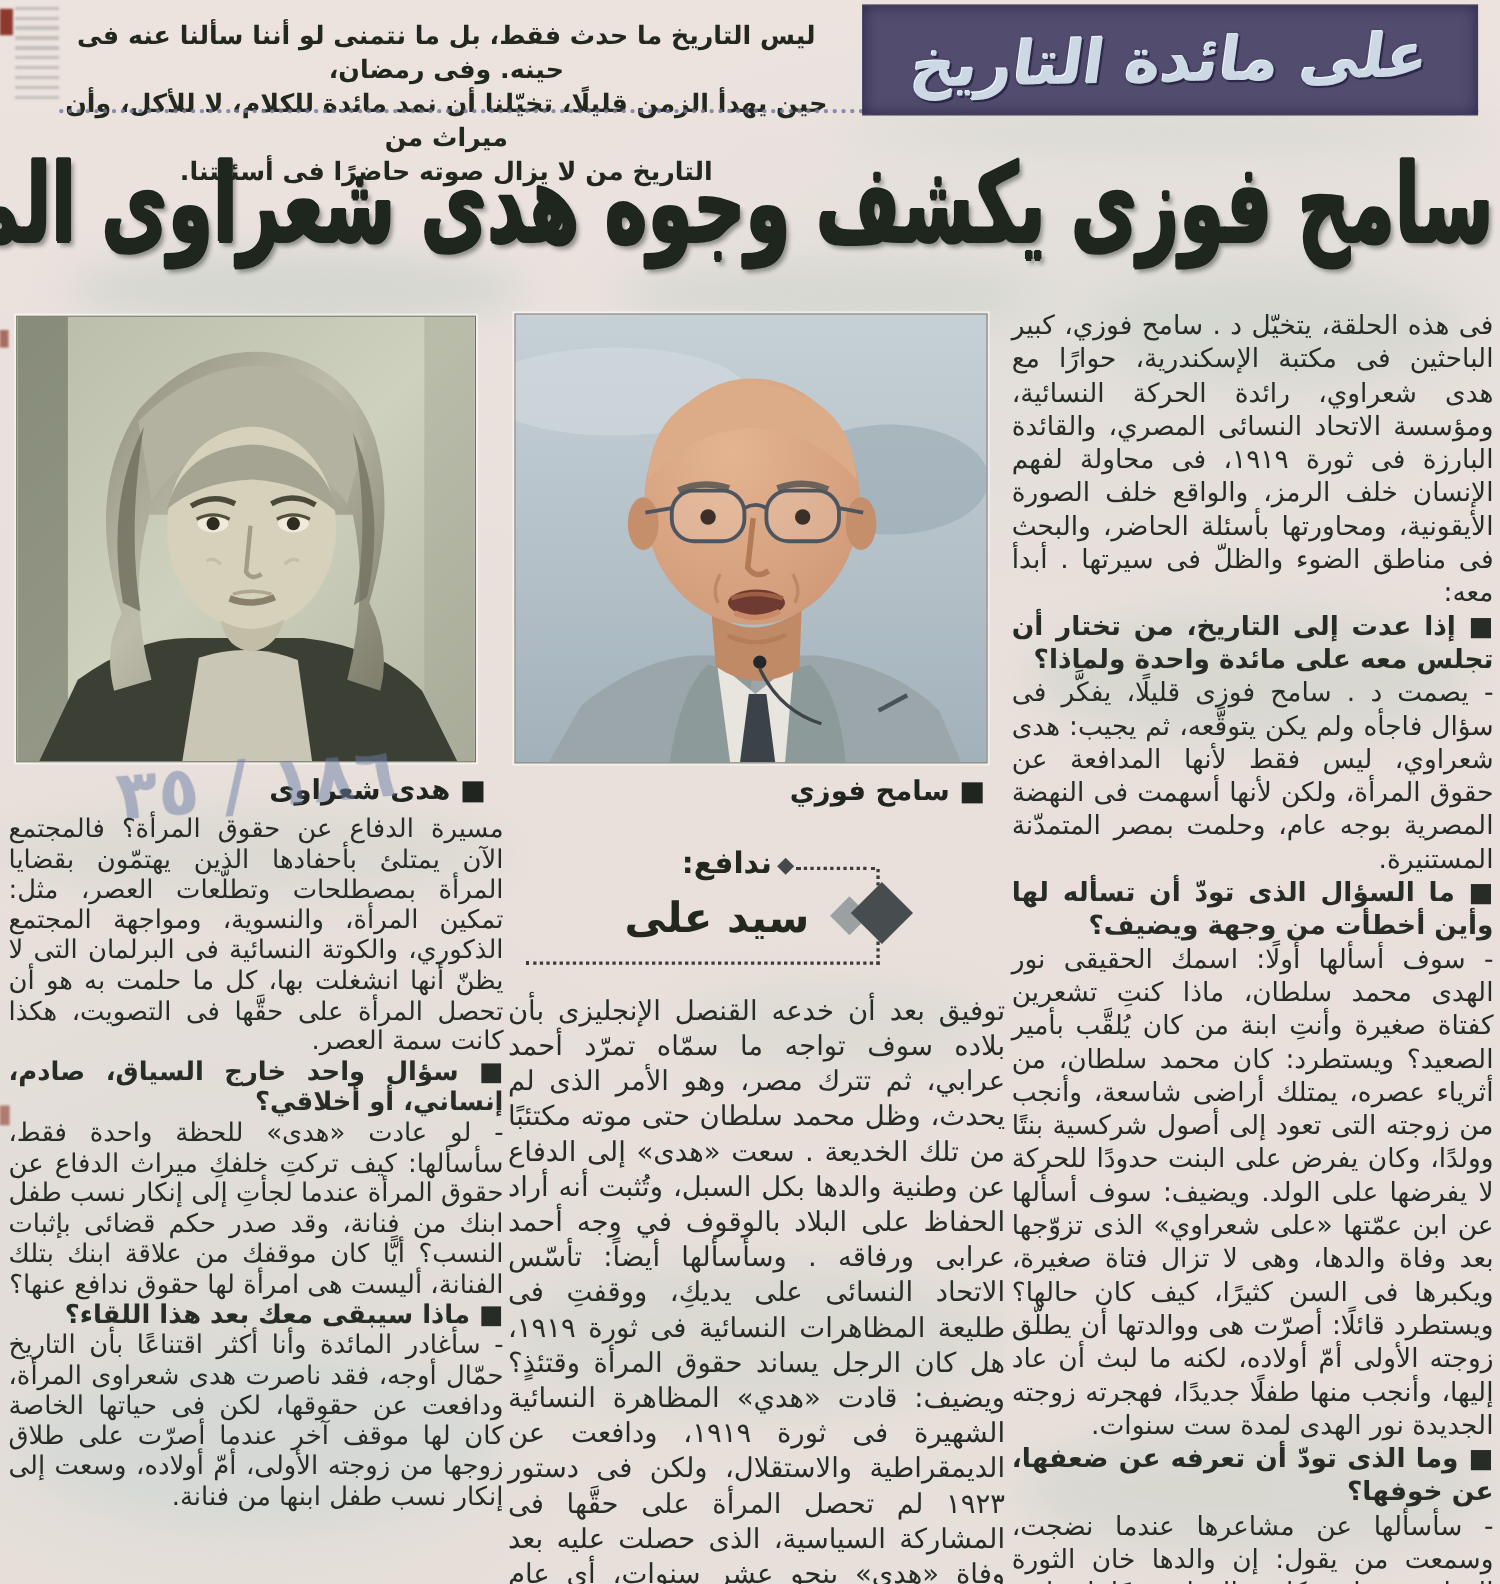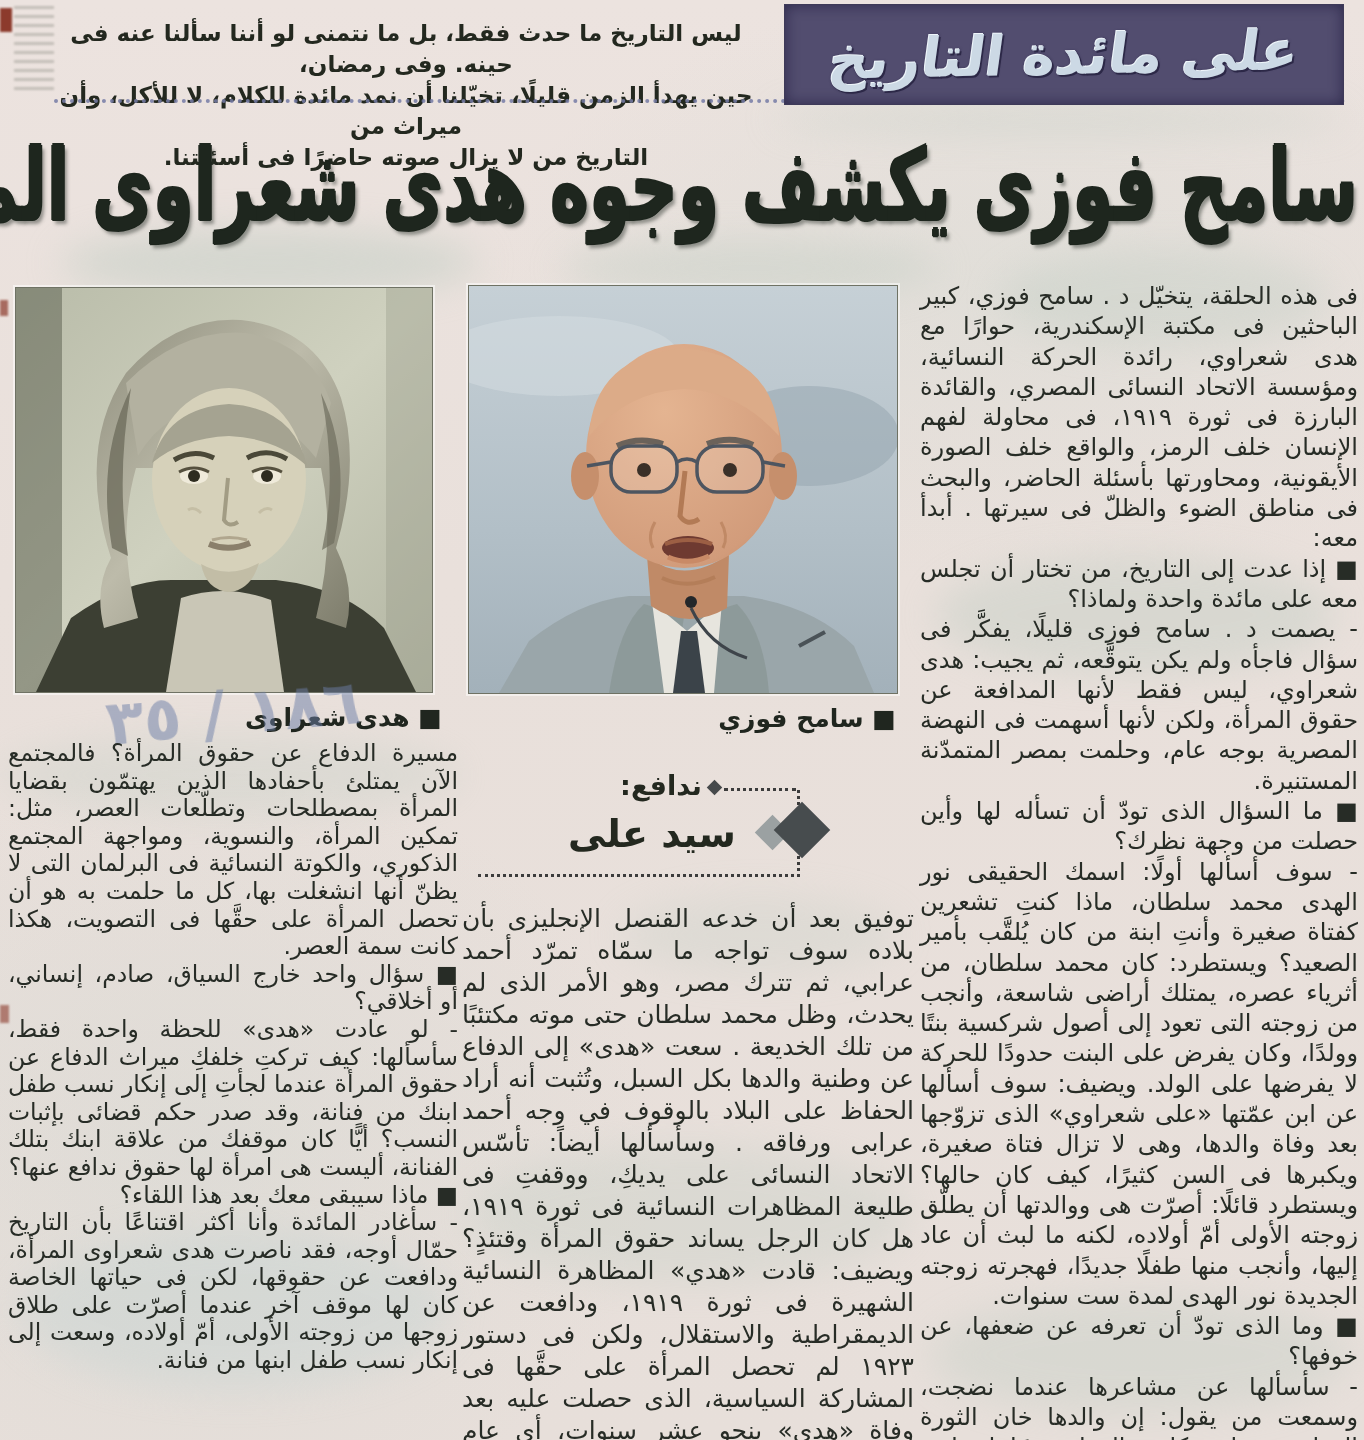--- a/index.html
+++ b/index.html
@@ -59,21 +59,21 @@
          transform:rotate(45deg);}
   .byline-name{position:absolute;right:64px;top:42px;font-size:38px;font-weight:bold;color:#23281f;
          white-space:nowrap;text-align:right;}
 
   
   .col{position:absolute;}
   #col-right{left:920px;top:281px;width:438px;font-size:24px;line-height:30.3px;}
   #col-middle{left:462px;top:903px;width:452px;font-size:25px;line-height:32px;}
   #col-left{left:8px;top:740px;width:450px;font-size:23.5px;line-height:27.6px;}
   .p{margin:0;text-align:justify;}
-  .p.q{font-weight:normal;}
+  .p.q{font-weight:bold;}
 
   
   .edge-marks{position:absolute;left:14px;top:6px;width:40px;height:88px;opacity:.30;
      background:repeating-linear-gradient(180deg,#6a6d62 0 3px,transparent 3px 9px);
      filter:blur(1px);}
   .red-mark{position:absolute;background:#8c3a2c;filter:blur(1px);}
 </style>
 </head>
 <body>
 
@@ -228,21 +228,21 @@
     <div class="byline-label">ندافع:</div>
     <div class="diamond-light"></div>
     <div class="diamond-dark"></div>
     <div class="byline-name">سيد على</div>
   </div>
 
   <div class="col" id="col-right">
     <p class="p">فى هذه الحلقة، يتخيّل د . سامح فوزي، كبير الباحثين فى مكتبة الإسكندرية، حوارًا مع هدى شعراوي، رائدة الحركة النسائية، ومؤسسة الاتحاد النسائى المصري، والقائدة البارزة فى ثورة ١٩١٩، فى محاولة لفهم الإنسان خلف الرمز، والواقع خلف الصورة الأيقونية، ومحاورتها بأسئلة الحاضر، والبحث فى مناطق الضوء والظلّ فى سيرتها . أبدأ معه:</p>
     <p class="p q">■ إذا عدت إلى التاريخ، من تختار أن تجلس معه على مائدة واحدة ولماذا؟</p>
     <p class="p">- يصمت د . سامح فوزى قليلًا، يفكَّر فى سؤال فاجأه ولم يكن يتوقَّعه، ثم يجيب: هدى شعراوي، ليس فقط لأنها المدافعة عن حقوق المرأة، ولكن لأنها أسهمت فى النهضة المصرية بوجه عام، وحلمت بمصر المتمدّنة المستنيرة.</p>
-    <p class="p q">■ ما السؤال الذى تودّ أن تسأله لها وأين حصلت من وجهة نظرك؟</p>
+    <p class="p q">■ ما السؤال الذى تودّ أن تسأله لها وأين أخطأت من وجهة ويضيف؟</p>
     <p class="p">- سوف أسألها أولًا: اسمك الحقيقى نور الهدى محمد سلطان، ماذا كنتِ تشعرين كفتاة صغيرة وأنتِ ابنة من كان يُلقَّب بأمير الصعيد؟ ويستطرد: كان محمد سلطان، من أثرياء عصره، يمتلك أراضى شاسعة، وأنجب من زوجته التى تعود إلى أصول شركسية بنتًا وولدًا، وكان يفرض على البنت حدودًا للحركة لا يفرضها على الولد. ويضيف: سوف أسألها عن ابن عمّتها «على شعراوي» الذى تزوّجها بعد وفاة والدها، وهى لا تزال فتاة صغيرة، ويكبرها فى السن كثيرًا، كيف كان حالها؟ ويستطرد قائلًا: أصرّت هى ووالدتها أن يطلّق زوجته الأولى أمّ أولاده، لكنه ما لبث أن عاد إليها، وأنجب منها طفلًا جديدًا، فهجرته زوجته الجديدة نور الهدى لمدة ست سنوات.</p>
     <p class="p q">■ وما الذى تودّ أن تعرفه عن ضعفها، عن خوفها؟</p>
     <p class="p">- سأسألها عن مشاعرها عندما نضجت، وسمعت من يقول: إن والدها خان الثورة العرابية، ويتابع: كان والدها رئيسًا لمجلس شورى النواب، وبعد أن كان عُرابيًّا، عاد ووقف بجوار الخديو</p>
   </div>
 
   <div class="col" id="col-middle">
     <p class="p">توفيق بعد أن خدعه القنصل الإنجليزى بأن بلاده سوف تواجه ما سمّاه تمرّد أحمد عرابي، ثم تترك مصر، وهو الأمر الذى لم يحدث، وظل محمد سلطان حتى موته مكتئبًا من تلك الخديعة . سعت «هدى» إلى الدفاع عن وطنية والدها بكل السبل، وتُثبت أنه أراد الحفاظ على البلاد بالوقوف في وجه أحمد عرابى ورفاقه . وسأسألها أيضاً: تأسّس الاتحاد النسائى على يديكِ، ووقفتِ فى طليعة المظاهرات النسائية فى ثورة ١٩١٩، هل كان الرجل يساند حقوق المرأة وقتئذٍ؟ ويضيف: قادت «هدي» المظاهرة النسائية الشهيرة فى ثورة ١٩١٩، ودافعت عن الديمقراطية والاستقلال، ولكن فى دستور ١٩٢٣ لم تحصل المرأة على حقَّها فى المشاركة السياسية، الذى حصلت عليه بعد وفاة «هدى» بنحو عشر سنوات، أى عام ١٩٥٦ .</p>
 
   </div>
 

